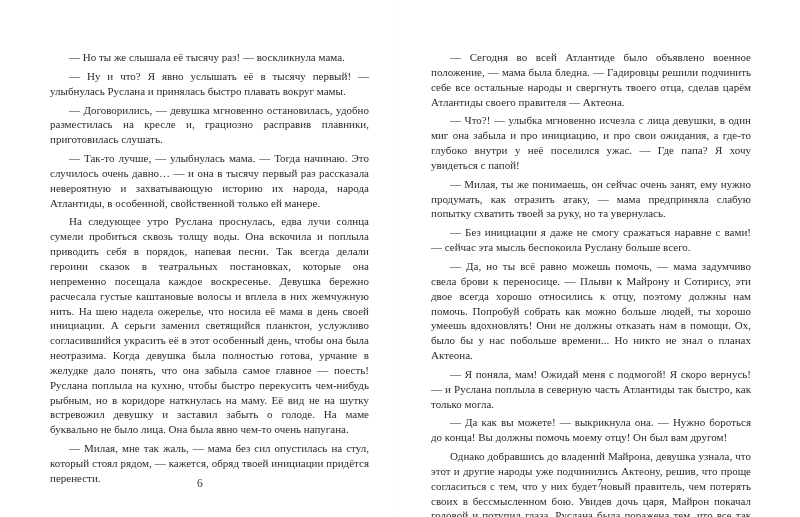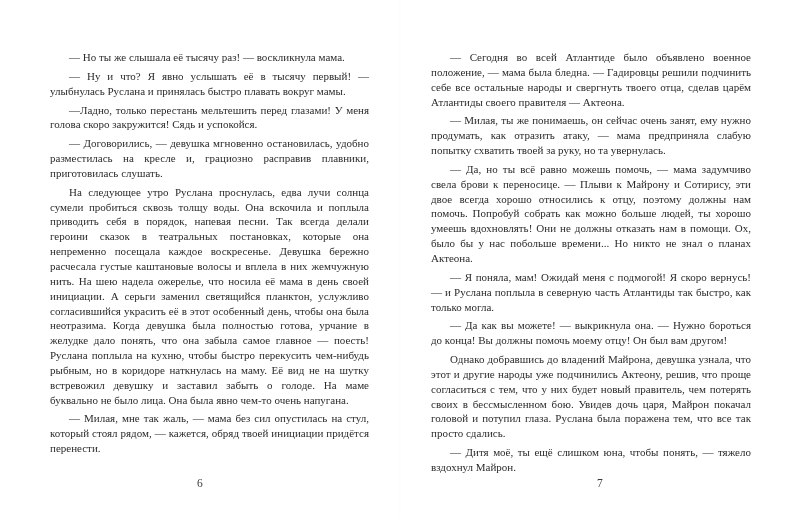--- a/index.html
+++ b/index.html
@@ -77,35 +77,37 @@
 </head>
 <body>
 
 <div id="page">
   <div class="spread">
 
     <div class="leaf leaf-left">
       <div class="textblock">
         <p>— Но ты же слышала её тысячу раз! — воскликнула мама.</p>
         <p>— Ну и что? Я явно услышать её в тысячу первый! — улыбнулась Руслана и принялась быстро плавать вокруг мамы.</p>
-        <p>—Ладно, только перестань мельтешить перед глазами! У меня голова скоро закружится! Сядь и успокойся.</p>
         <p>— Договорились, — девушка мгновенно остановилась, удобно разместилась на кресле и, грациозно расправив плавники, приготовилась слушать.</p>
+        <p>— Так-то лучше, — улыбнулась мама. — Тогда начинаю. Это случилось очень давно… — и она в тысячу первый раз рассказала невероятную и захватывающую историю их народа, народа Атлантиды, в особенной, свойственной только ей манере.</p>
         <p>На следующее утро Руслана проснулась, едва лучи солнца сумели пробиться сквозь толщу воды. Она вскочила и поплыла приводить себя в порядок, напевая песни. Так всегда делали героини сказок в театральных постановках, которые она непременно посещала каждое воскресенье. Девушка бережно расчесала густые каштановые волосы и вплела в них жемчужную нить. На шею надела ожерелье, что носила её мама в день своей инициации. А серьги заменил светящийся планктон, услужливо согласившийся украсить её в этот особенный день, чтобы она была неотразима. Когда девушка была полностью готова, урчание в желудке дало понять, что она забыла самое главное — поесть! Руслана поплыла на кухню, чтобы быстро перекусить чем-нибудь рыбным, но в коридоре наткнулась на маму. Её вид не на шутку встревожил девушку и заставил забыть о голоде. На маме буквально не было лица. Она была явно чем-то очень напугана.</p>
         <p>— Милая, мне так жаль, — мама без сил опустилась на стул, который стоял рядом, — кажется, обряд твоей инициации придётся перенести.</p>
 
       </div>
       <div class="folio">6</div>
     </div>
 
     <div class="gutter"></div>
 
     <div class="leaf leaf-right">
       <div class="textblock">
         <p>— Сегодня во всей Атлантиде было объявлено военное положение, — мама была бледна. — Гадировцы решили подчинить себе все остальные народы и свергнуть твоего отца, сделав царём Атлантиды своего правителя — Актеона.</p>
+        <p>— Что?! — улыбка мгновенно исчезла с лица девушки, в один миг она забыла и про инициацию, и про свои ожидания, а где-то глубоко внутри у неё поселился ужас. — Где папа? Я хочу увидеться с папой!</p>
         <p>— Милая, ты же понимаешь, он сейчас очень занят, ему нужно продумать, как отразить атаку, — мама предприняла слабую попытку схватить твоей за руку, но та увернулась.</p>
+        <p>— Без инициации я даже не смогу сражаться наравне с вами! — сейчас эта мысль беспокоила Руслану больше всего.</p>
         <p>— Да, но ты всё равно можешь помочь, — мама задумчиво свела брови к переносице. — Плыви к Майрону и Сотирису, эти двое всегда хорошо относились к отцу, поэтому должны нам помочь. Попробуй собрать как можно больше людей, ты хорошо умеешь вдохновлять! Они не должны отказать нам в помощи. Ох, было бы у нас побольше времени... Но никто не знал о планах Актеона.</p>
         <p>— Я поняла, мам! Ожидай меня с подмогой! Я скоро вернусь! — и Руслана поплыла в северную часть Атлантиды так быстро, как только могла.</p>
         <p>— Да как вы можете! — выкрикнула она. — Нужно бороться до конца! Вы должны помочь моему отцу! Он был вам другом!</p>
         <p>Однако добравшись до владений Майрона, девушка узнала, что этот и другие народы уже подчинились Актеону, решив, что проще согласиться с тем, что у них будет новый правитель, чем потерять своих в бессмысленном бою. Увидев дочь царя, Майрон покачал головой и потупил глаза. Руслана была поражена тем, что все так просто сдались.</p>
         <p>— Дитя моё, ты ещё слишком юна, чтобы понять, — тяжело вздохнул Майрон.</p>
 
       </div>
       <div class="folio">7</div>
     </div>
 

